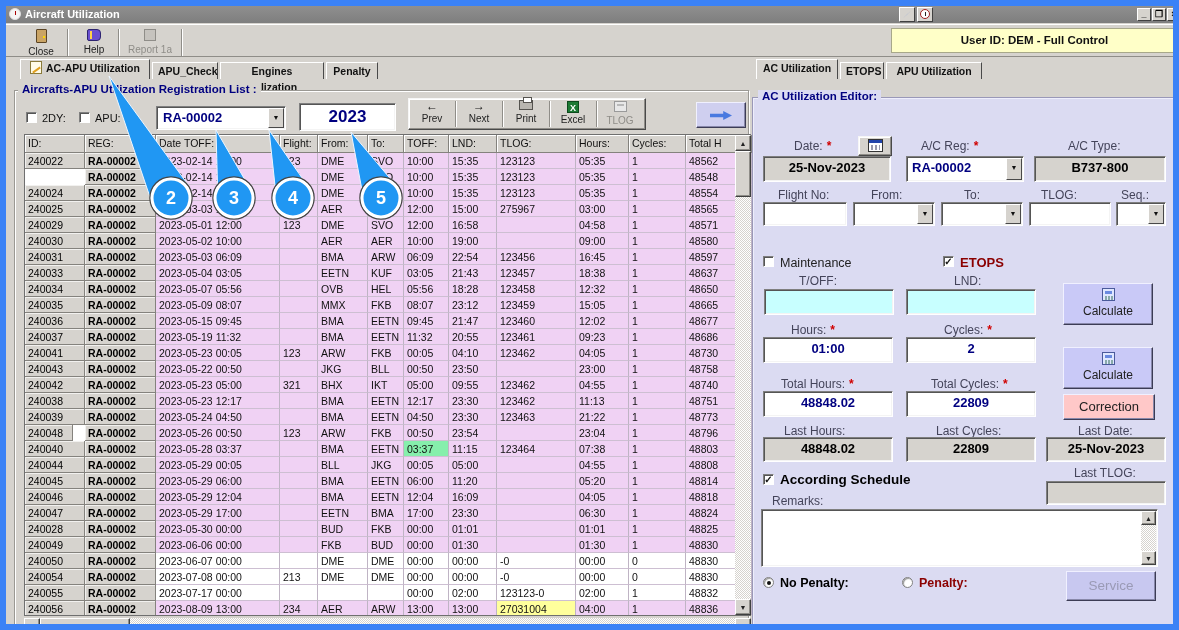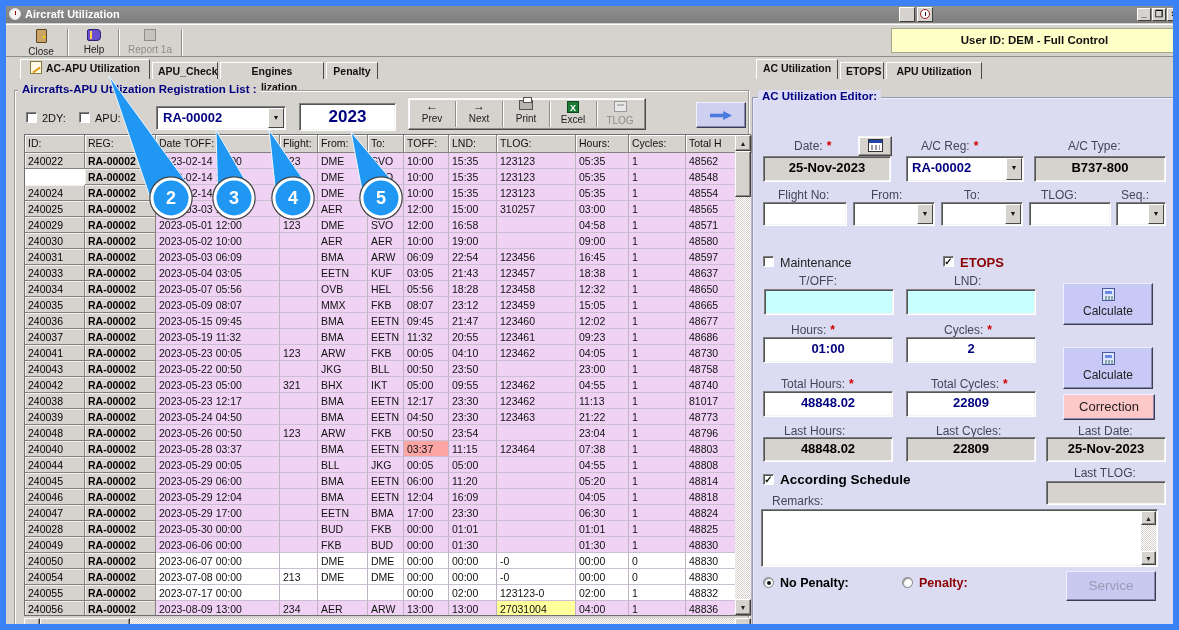--- a/index.html
+++ b/index.html
@@ -209,21 +209,21 @@
         </div>
         <div class="row" style="top: 48px;">
           <div class="cell fixedc" style="left: 0px; width: 60px;">240025</div>
           <div class="cell fixedc" style="left: 60px; width: 71px; font-weight: bold;">RA-00002</div>
           <div class="cell" style="left: 131px; width: 124px; background: rgb(240, 210, 244);">2023-03-03 12:00</div>
           <div class="cell" style="left: 255px; width: 38px; background: rgb(240, 210, 244);">4</div>
           <div class="cell" style="left: 293px; width: 50px; background: rgb(240, 210, 244);">AER</div>
           <div class="cell" style="left: 343px; width: 36px; background: rgb(240, 210, 244);">AER</div>
           <div class="cell" style="left: 379px; width: 45px; background: rgb(240, 210, 244);">12:00</div>
           <div class="cell" style="left: 424px; width: 48px; background: rgb(240, 210, 244);">15:00</div>
-          <div class="cell" style="left: 472px; width: 79px; background: rgb(240, 210, 244);">310257</div>
+          <div class="cell" style="left: 472px; width: 79px; background: rgb(240, 210, 244);">275967</div>
           <div class="cell" style="left: 551px; width: 53px; background: rgb(240, 210, 244);">03:00</div>
           <div class="cell" style="left: 604px; width: 57px; background: rgb(240, 210, 244);">1</div>
           <div class="cell" style="left: 661px; width: 66px; background: rgb(240, 210, 244);">48565</div>
         </div>
         <div class="row" style="top: 64px;">
           <div class="cell fixedc" style="left: 0px; width: 60px;">240029</div>
           <div class="cell fixedc" style="left: 60px; width: 71px; font-weight: bold;">RA-00002</div>
           <div class="cell" style="left: 131px; width: 124px; background: rgb(240, 210, 244);">2023-05-01 12:00</div>
           <div class="cell" style="left: 255px; width: 38px; background: rgb(240, 210, 244);">123</div>
           <div class="cell" style="left: 293px; width: 50px; background: rgb(240, 210, 244);">DME</div>
@@ -380,58 +380,58 @@
           <div class="cell fixedc" style="left: 60px; width: 71px; font-weight: bold;">RA-00002</div>
           <div class="cell" style="left: 131px; width: 124px; background: rgb(240, 210, 244);">2023-05-23 12:17</div>
           <div class="cell" style="left: 255px; width: 38px; background: rgb(240, 210, 244);"></div>
           <div class="cell" style="left: 293px; width: 50px; background: rgb(240, 210, 244);">BMA</div>
           <div class="cell" style="left: 343px; width: 36px; background: rgb(240, 210, 244);">EETN</div>
           <div class="cell" style="left: 379px; width: 45px; background: rgb(240, 210, 244);">12:17</div>
           <div class="cell" style="left: 424px; width: 48px; background: rgb(240, 210, 244);">23:30</div>
           <div class="cell" style="left: 472px; width: 79px; background: rgb(240, 210, 244);">123462</div>
           <div class="cell" style="left: 551px; width: 53px; background: rgb(240, 210, 244);">11:13</div>
           <div class="cell" style="left: 604px; width: 57px; background: rgb(240, 210, 244);">1</div>
-          <div class="cell" style="left: 661px; width: 66px; background: rgb(240, 210, 244);">81017</div>
+          <div class="cell" style="left: 661px; width: 66px; background: rgb(240, 210, 244);">48751</div>
         </div>
         <div class="row" style="top: 256px;">
           <div class="cell fixedc" style="left: 0px; width: 60px;">240039</div>
           <div class="cell fixedc" style="left: 60px; width: 71px; font-weight: bold;">RA-00002</div>
           <div class="cell" style="left: 131px; width: 124px; background: rgb(240, 210, 244);">2023-05-24 04:50</div>
           <div class="cell" style="left: 255px; width: 38px; background: rgb(240, 210, 244);"></div>
           <div class="cell" style="left: 293px; width: 50px; background: rgb(240, 210, 244);">BMA</div>
           <div class="cell" style="left: 343px; width: 36px; background: rgb(240, 210, 244);">EETN</div>
           <div class="cell" style="left: 379px; width: 45px; background: rgb(240, 210, 244);">04:50</div>
           <div class="cell" style="left: 424px; width: 48px; background: rgb(240, 210, 244);">23:30</div>
           <div class="cell" style="left: 472px; width: 79px; background: rgb(240, 210, 244);">123463</div>
           <div class="cell" style="left: 551px; width: 53px; background: rgb(240, 210, 244);">21:22</div>
           <div class="cell" style="left: 604px; width: 57px; background: rgb(240, 210, 244);">1</div>
           <div class="cell" style="left: 661px; width: 66px; background: rgb(240, 210, 244);">48773</div>
         </div>
         <div class="row" style="top: 272px;">
-          <div class="cell fixedc" style="left: 0px; width: 60px;">240048</div>
+          <div class="cell fixedc" style="left: 0px; width: 48px;">240048</div>
           <div class="cell fixedc" style="left: 60px; width: 71px; font-weight: bold;">RA-00002</div>
           <div class="cell" style="left: 131px; width: 124px; background: rgb(240, 210, 244);">2023-05-26 00:50</div>
           <div class="cell" style="left: 255px; width: 38px; background: rgb(240, 210, 244);">123</div>
           <div class="cell" style="left: 293px; width: 50px; background: rgb(240, 210, 244);">ARW</div>
           <div class="cell" style="left: 343px; width: 36px; background: rgb(240, 210, 244);">FKB</div>
           <div class="cell" style="left: 379px; width: 45px; background: rgb(240, 210, 244);">00:50</div>
           <div class="cell" style="left: 424px; width: 48px; background: rgb(240, 210, 244);">23:54</div>
           <div class="cell" style="left: 472px; width: 79px; background: rgb(240, 210, 244);"></div>
           <div class="cell" style="left: 551px; width: 53px; background: rgb(240, 210, 244);">23:04</div>
           <div class="cell" style="left: 604px; width: 57px; background: rgb(240, 210, 244);">1</div>
           <div class="cell" style="left: 661px; width: 66px; background: rgb(240, 210, 244);">48796</div>
         </div>
         <div class="row" style="top: 288px;">
           <div class="cell fixedc" style="left: 0px; width: 60px;">240040</div>
           <div class="cell fixedc" style="left: 60px; width: 71px; font-weight: bold;">RA-00002</div>
           <div class="cell" style="left: 131px; width: 124px; background: rgb(240, 210, 244);">2023-05-28 03:37</div>
           <div class="cell" style="left: 255px; width: 38px; background: rgb(240, 210, 244);"></div>
           <div class="cell" style="left: 293px; width: 50px; background: rgb(240, 210, 244);">BMA</div>
           <div class="cell" style="left: 343px; width: 36px; background: rgb(240, 210, 244);">EETN</div>
-          <div class="cell" style="left: 379px; width: 45px; background: #fca5a5;">03:37</div>
+          <div class="cell" style="left: 379px; width: 45px; background: #86efac;">03:37</div>
           <div class="cell" style="left: 424px; width: 48px; background: rgb(240, 210, 244);">11:15</div>
           <div class="cell" style="left: 472px; width: 79px; background: rgb(240, 210, 244);">123464</div>
           <div class="cell" style="left: 551px; width: 53px; background: rgb(240, 210, 244);">07:38</div>
           <div class="cell" style="left: 604px; width: 57px; background: rgb(240, 210, 244);">1</div>
           <div class="cell" style="left: 661px; width: 66px; background: rgb(240, 210, 244);">48803</div>
         </div>
         <div class="row" style="top: 304px;">
           <div class="cell fixedc" style="left: 0px; width: 60px;">240044</div>
           <div class="cell fixedc" style="left: 60px; width: 71px; font-weight: bold;">RA-00002</div>
           <div class="cell" style="left: 131px; width: 124px; background: rgb(240, 210, 244);">2023-05-29 00:05</div>

